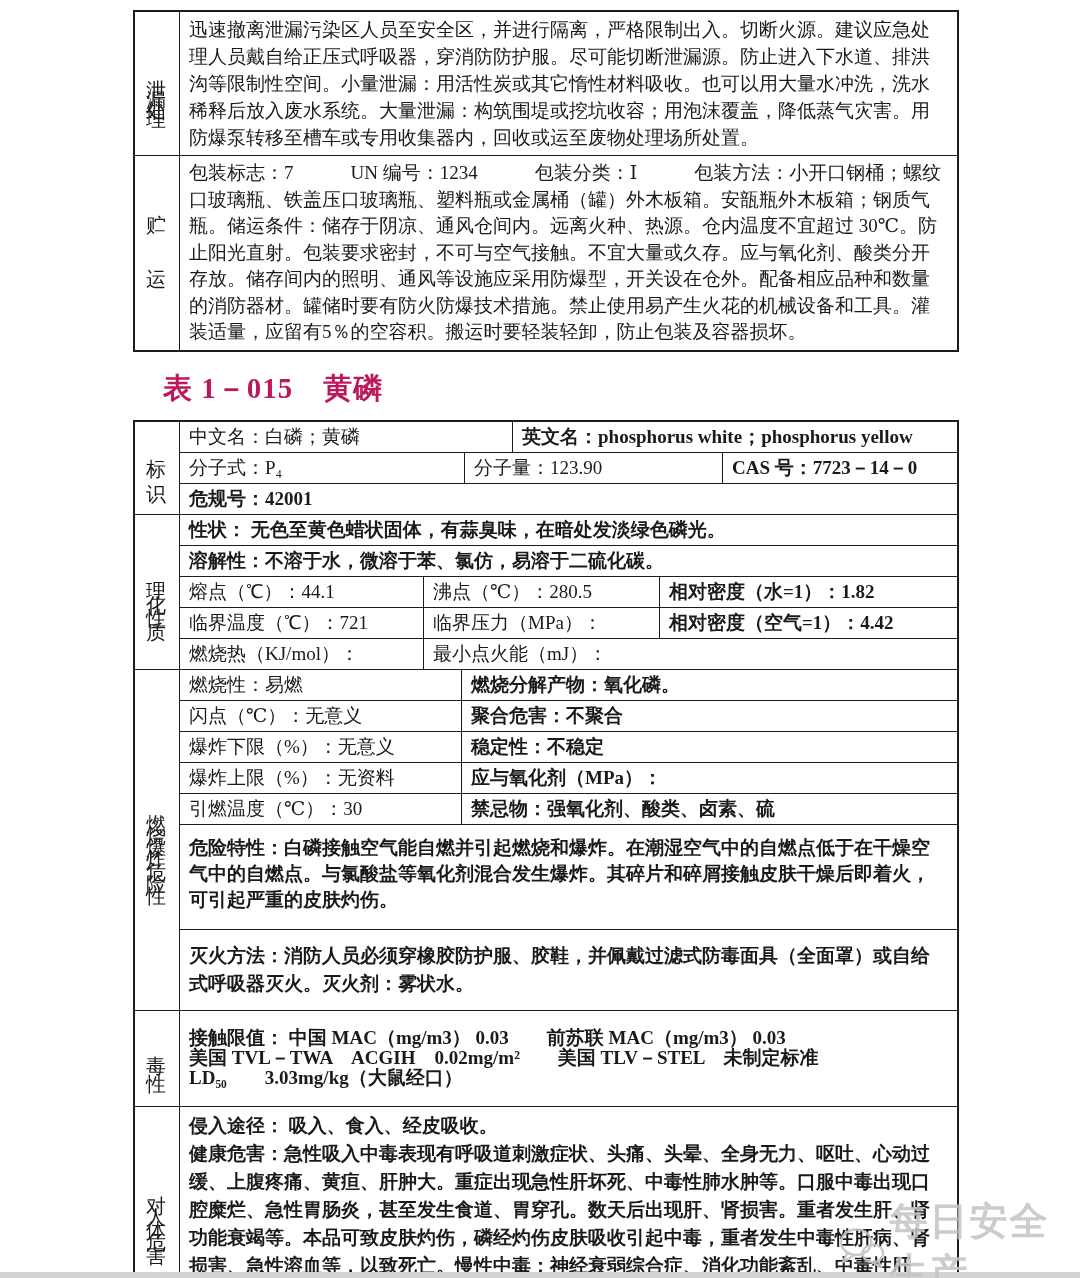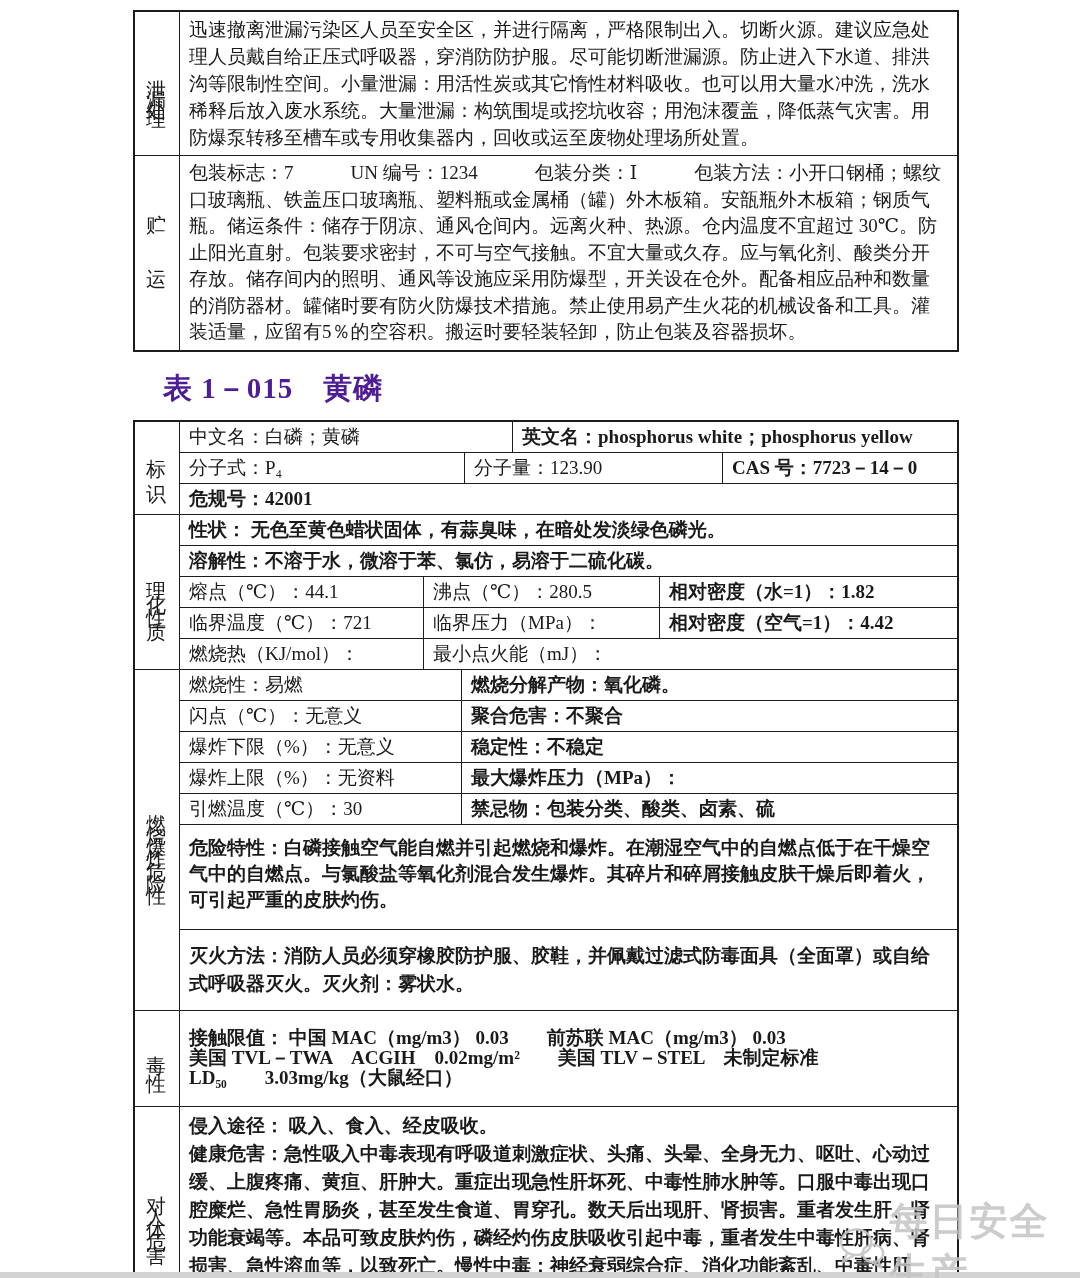--- a/index.html
+++ b/index.html
@@ -29,32 +29,32 @@
   .rows { flex:1 1 auto; display:flex; flex-direction:column; min-width:0; }
   .row { display:flex; align-items:stretch; border-bottom:1.5px solid #1c1c1c; }
   .row:last-child { border-bottom:none; }
   .cell {
     display:flex; align-items:center; min-height:30px;
     padding:1px 9px; border-right:1.5px solid #1c1c1c; min-width:0;
   }
   .row .cell:last-child { border-right:none; }
   .grow { flex:1 1 auto;font-weight:bold; }
   .w333 { flex:0 0 333px; } .w285 { flex:0 0 285px; } .w258 { flex:0 0 258px; }
-  .w244 { flex:0 0 244px; } .w236 { flex:0 0 236px; } .w282 { flex:0 0 282px; }
+  .w244 { flex:0 0 244px;font-family:Liberation Serif, serif; } .w236 { flex:0 0 236px; } .w282 { flex:0 0 282px; }
 
   .para { flex:1 1 auto; padding:4px 9px; line-height:27px; min-width:0; }
   .para-storage { line-height:26.5px; }
   .hazard-cell { display:block; min-height:104px; padding:10px 9px 4px 9px; line-height:26px; }
   .fire-cell { min-height:80px; line-height:27.5px; }
   .tox-cell { min-height:95px; line-height:20px; white-space:pre-line; }
   .harm-cell { display:block; min-height:205px; padding:5px 9px; line-height:28px; white-space:pre-line; }
 
   .title {
     margin:17px 0 11px 30px; font-size:29px; font-weight:bold;
-    letter-spacing:1px; color:#4c1d95;
+    letter-spacing:1px; color:#be185d;
   }
 
   .watermark {
     position:absolute; left:838px; top:1196px; z-index:5;
     display:flex; align-items:center; gap:4px;
     color:#c5c5c5; opacity:0.9; pointer-events:none;
   }
   .watermark .wm-text {
     font-size:38px; font-weight:bold; letter-spacing:2px;
     color:rgba(196,196,196,0.95);
@@ -139,25 +139,25 @@
           <div class="row">
             <div class="cell w282">闪点（℃）：无意义</div>
             <div class="cell grow">聚合危害：不聚合</div>
           </div>
           <div class="row">
             <div class="cell w282">爆炸下限（%）：无意义</div>
             <div class="cell grow">稳定性：不稳定</div>
           </div>
           <div class="row">
             <div class="cell w282">爆炸上限（%）：无资料</div>
-            <div class="cell grow">最大爆炸压力（MPa）：</div>
+            <div class="cell grow">应与氧化剂（MPa）：</div>
           </div>
           <div class="row">
             <div class="cell w282">引燃温度（℃）：30</div>
-            <div class="cell grow">禁忌物：包装分类、酸类、卤素、硫</div>
+            <div class="cell grow">禁忌物：强氧化剂、酸类、卤素、硫</div>
           </div>
           <div class="row">
             <div class="cell grow hazard-cell">危险特性：白磷接触空气能自燃并引起燃烧和爆炸。在潮湿空气中的自燃点低于在干燥空气中的自燃点。与氯酸盐等氧化剂混合发生爆炸。其碎片和碎屑接触皮肤干燥后即着火，可引起严重的皮肤灼伤。</div>
           </div>
           <div class="row">
             <div class="cell grow fire-cell">灭火方法：消防人员必须穿橡胶防护服、胶鞋，并佩戴过滤式防毒面具（全面罩）或自给式呼吸器灭火。灭火剂：雾状水。</div>
           </div>
         </div>
       </div>
 

